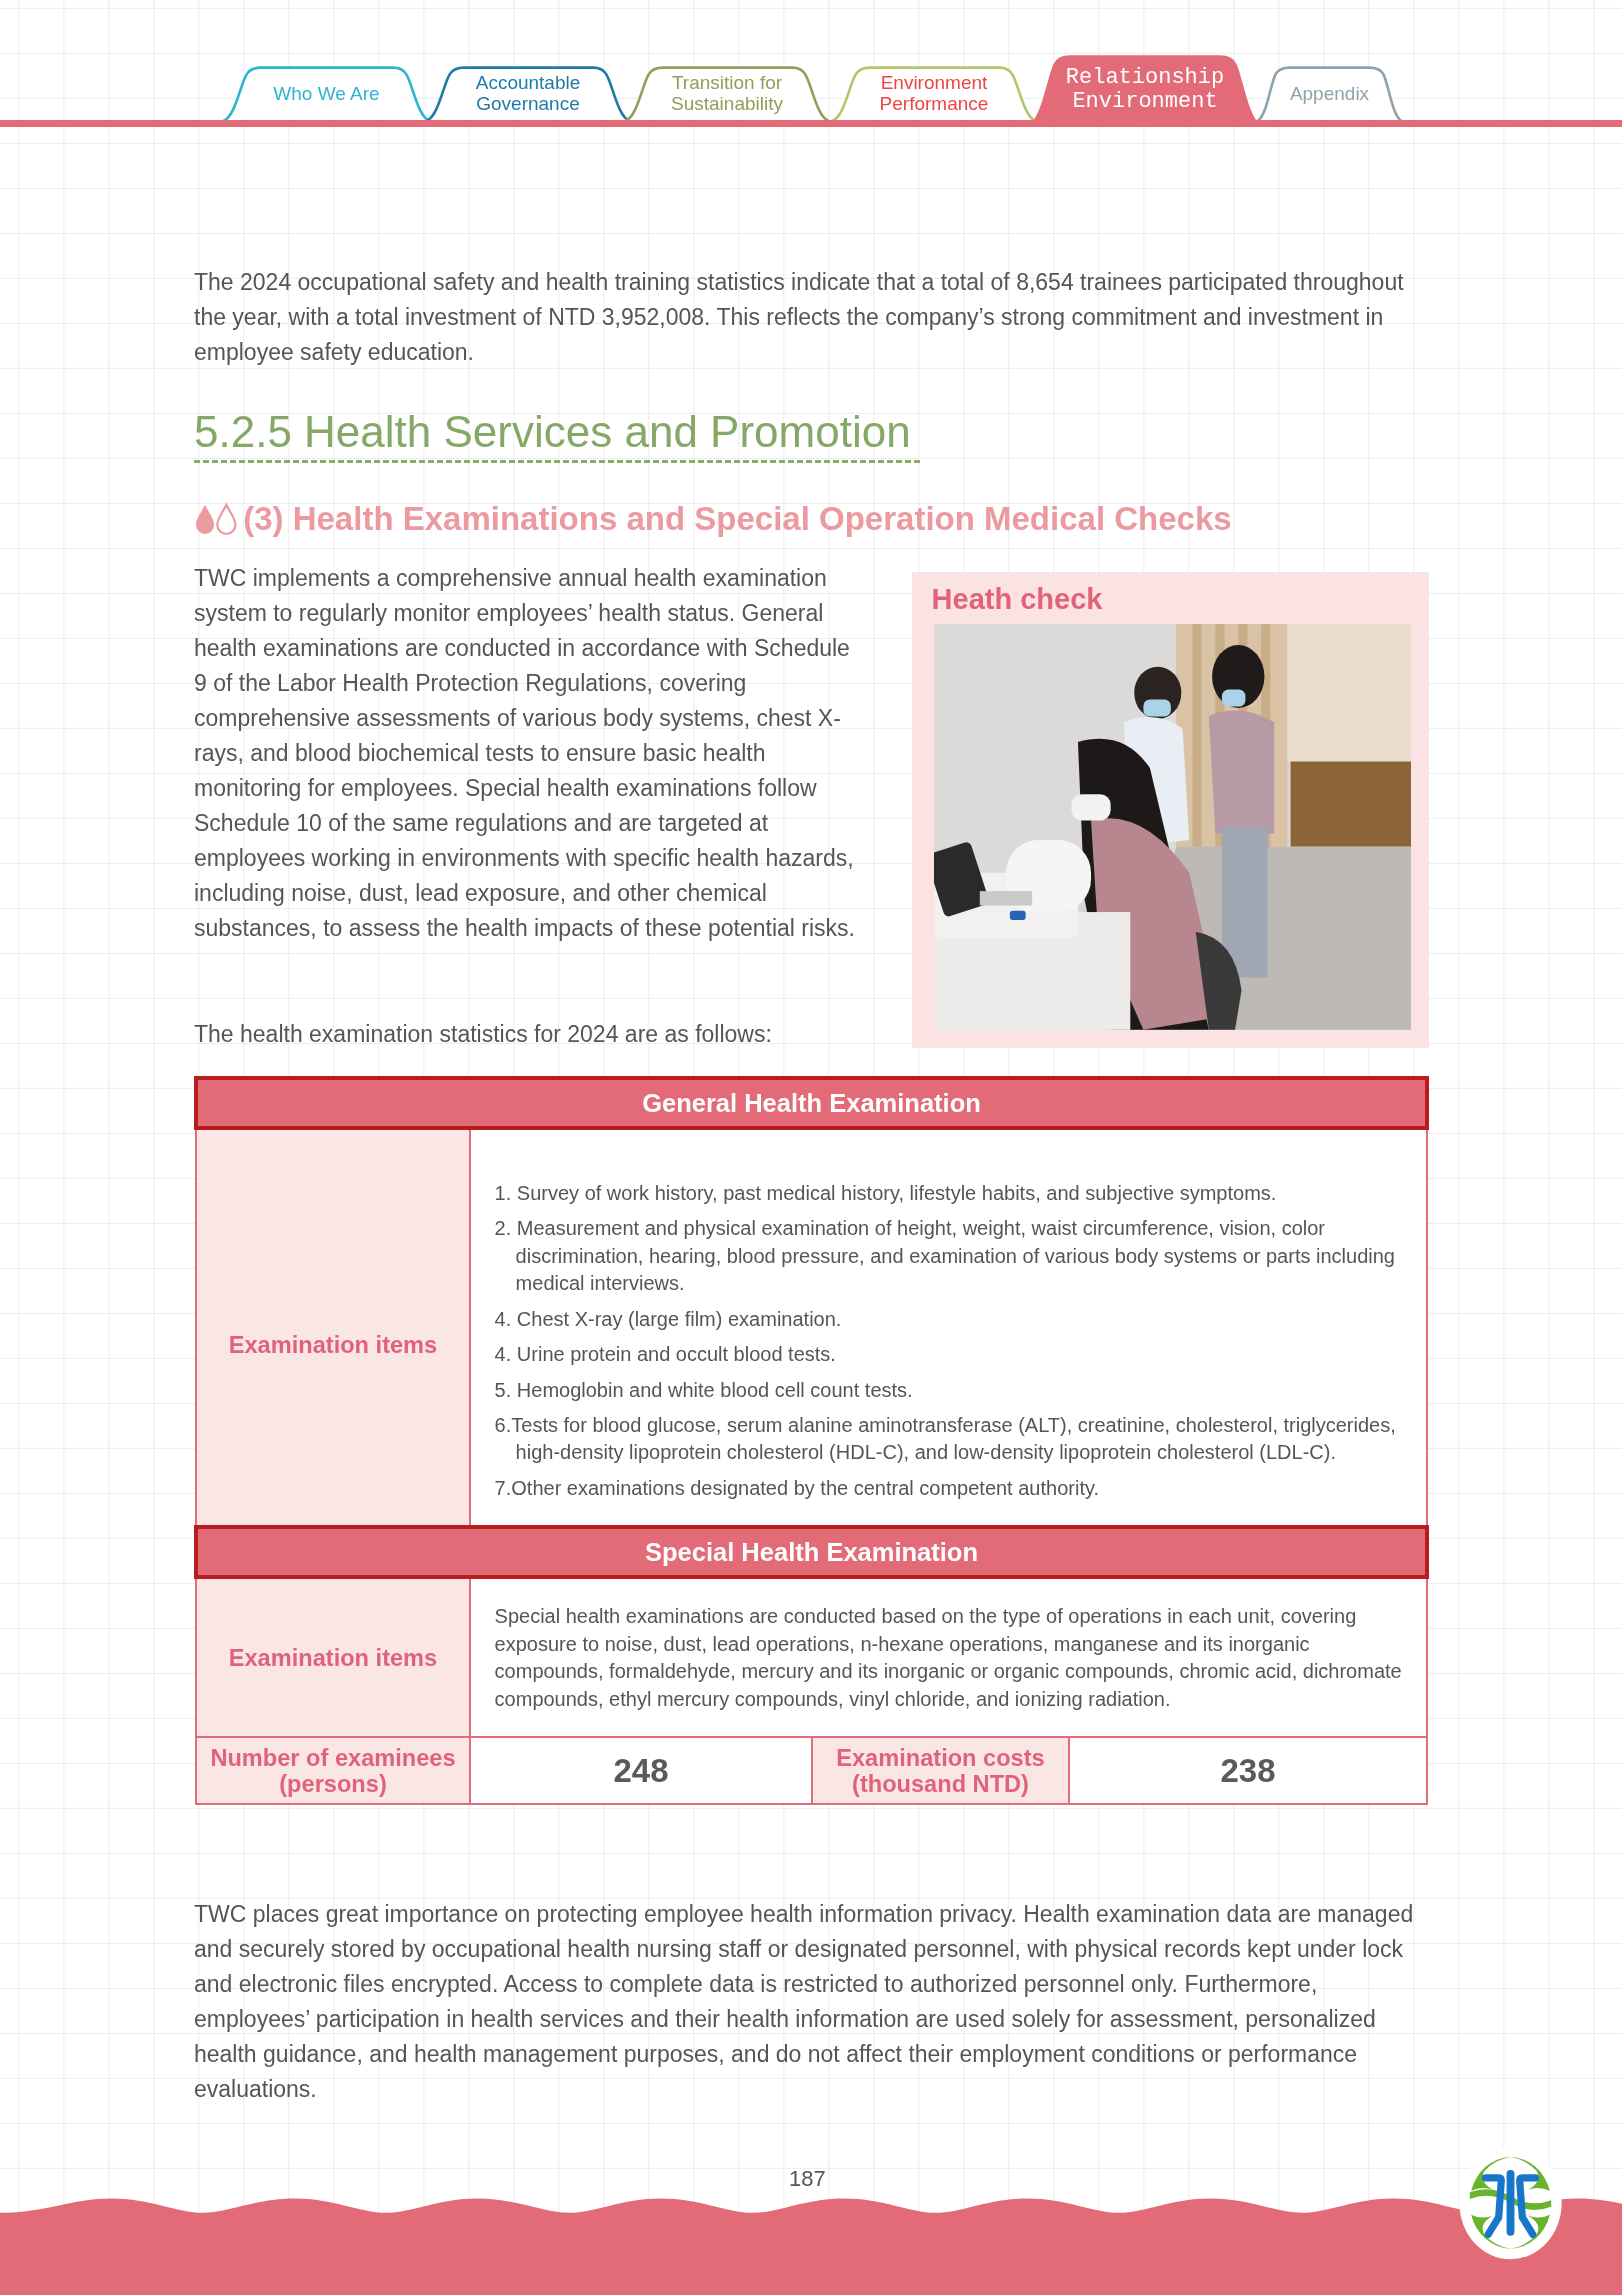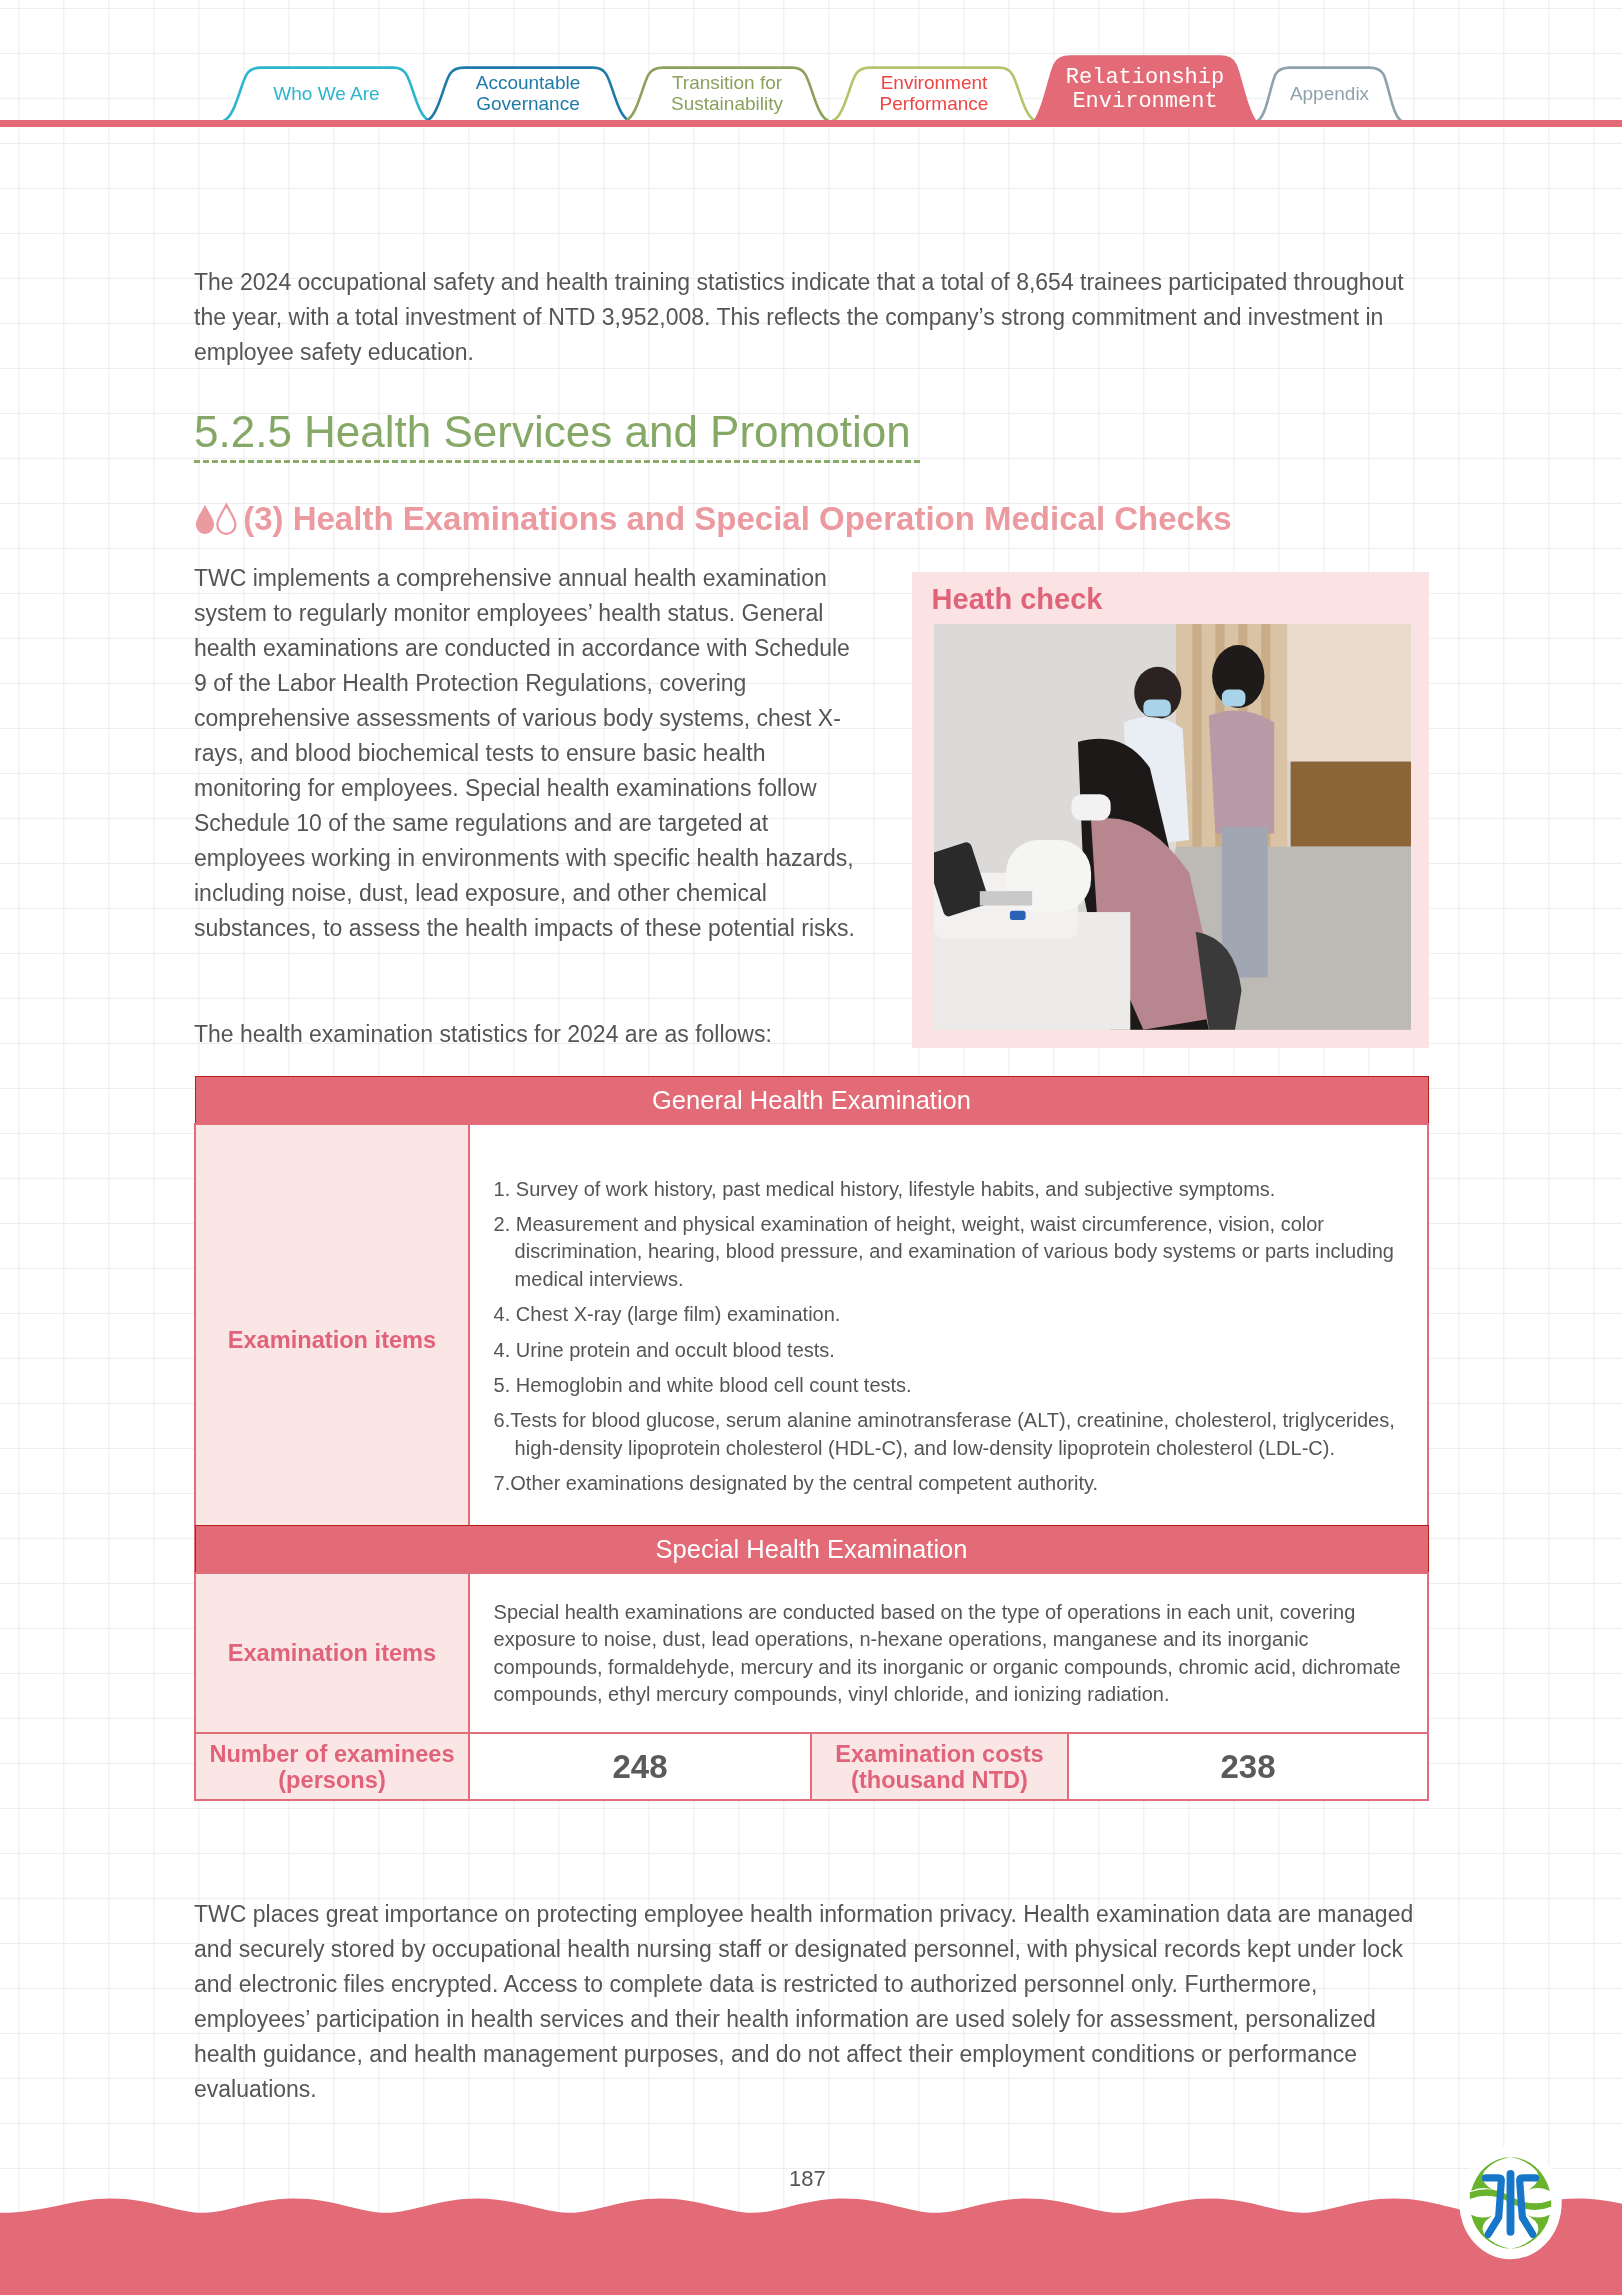--- a/index.html
+++ b/index.html
@@ -29,21 +29,21 @@
   .h-section-line { left: 194px; top: 460px; width: 726px; height: 0; border-top: 3.3px dashed #8aab68; }
   .h-sub { left: 194px; top: 496px; font-size: 33px; color: #eb9aa0; font-weight: bold; margin: 0; line-height: 46px; display: flex; align-items: center; gap: 5.2px; }
   .drops { display: inline-flex; gap: 1.3px; }
 
   .photo-box { left: 912px; top: 572px; width: 517px; height: 476px; background: #fbe3e3; }
   .photo-title { left: 19.6px; top: 10.5px; font-size: 29px; color: #e0637a; font-weight: bold; }
   .photo { left: 21.6px; top: 52px; width: 477px; height: 406px; overflow: hidden; background: #cfcfcf; }
 
   
   table.exam { position: absolute; left: 194px; width: 1235px; border-collapse: collapse; }
-  table.exam th.head { background: #e26b77; color: #ffffff; font-size: 25.5px; font-weight: normal; height: 46px; border: 1px solid #b91c1c; padding: 0; }
+  table.exam th.head { background: #e26b77; color: #ffffff; font-size: 25.5px; font-weight: bold; height: 46px; border: 4px solid #b91c1c; padding: 0; }
   table.exam td { border: 2px solid #e06d79; padding: 0; }
   td.lbl { background: #fbe6e6; color: #e0637a; font-size: 23.6px; font-weight: bold; text-align: center; line-height: 26px; }
   td.lbl-col { width: 272px; }
   td.items { background: #ffffff; padding: 11.8px 19.6px 10.5px 23.6px !important; }
   ol.items-list { margin: 0; padding: 0; list-style: none; }
   ol.items-list li { font-size: 20px; line-height: 27.5px; color: #555; padding-left: 21px; text-indent: -21px; margin-bottom: 7.9px; }
   td.val { background: #ffffff; font-size: 33px; font-weight: bold; color: #5a5a5a; text-align: center; }
   td.special-text { font-size: 20px; line-height: 27.5px; color: #555; padding: 11.8px 19.6px 10.5px 23.6px !important; background:#fff; }
 
   .page-num { left: 789px; top: 2166px; font-size: 22px; color: #555; }

